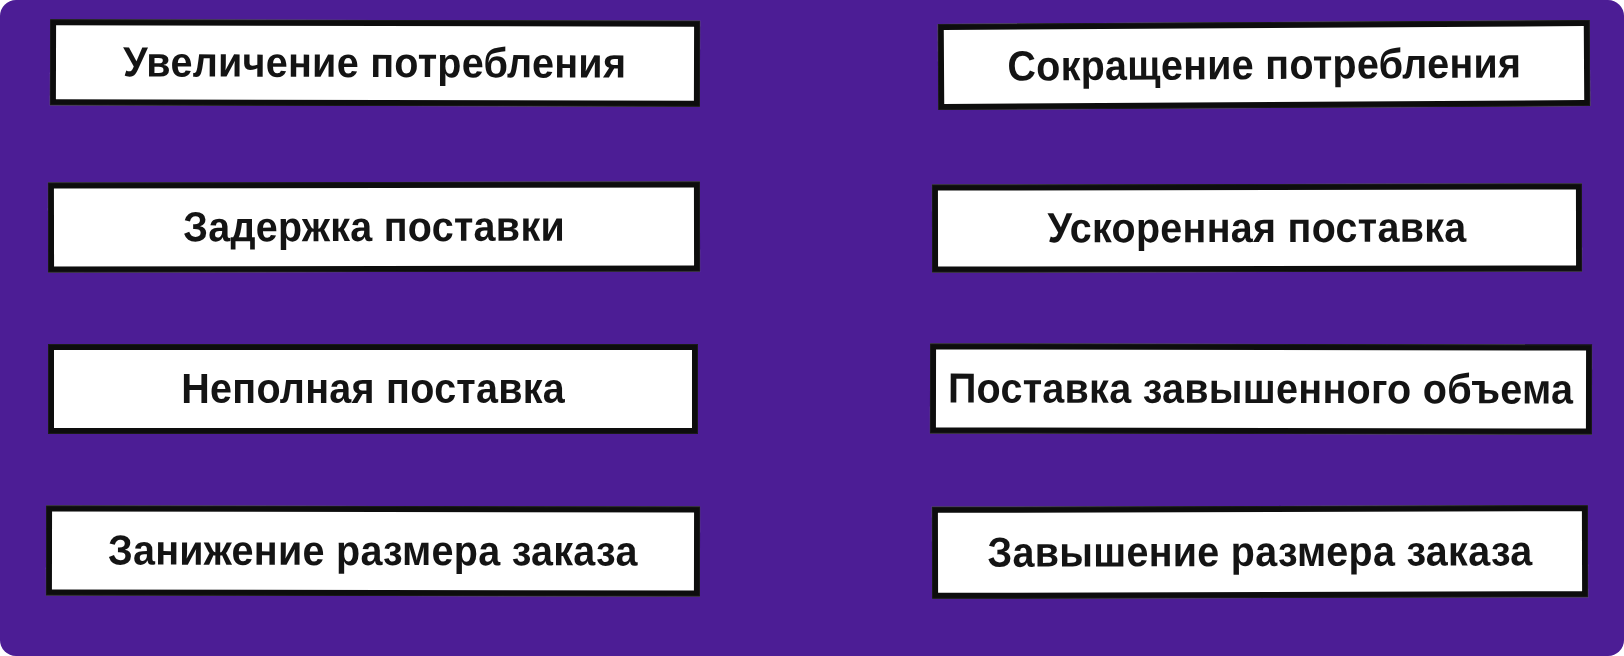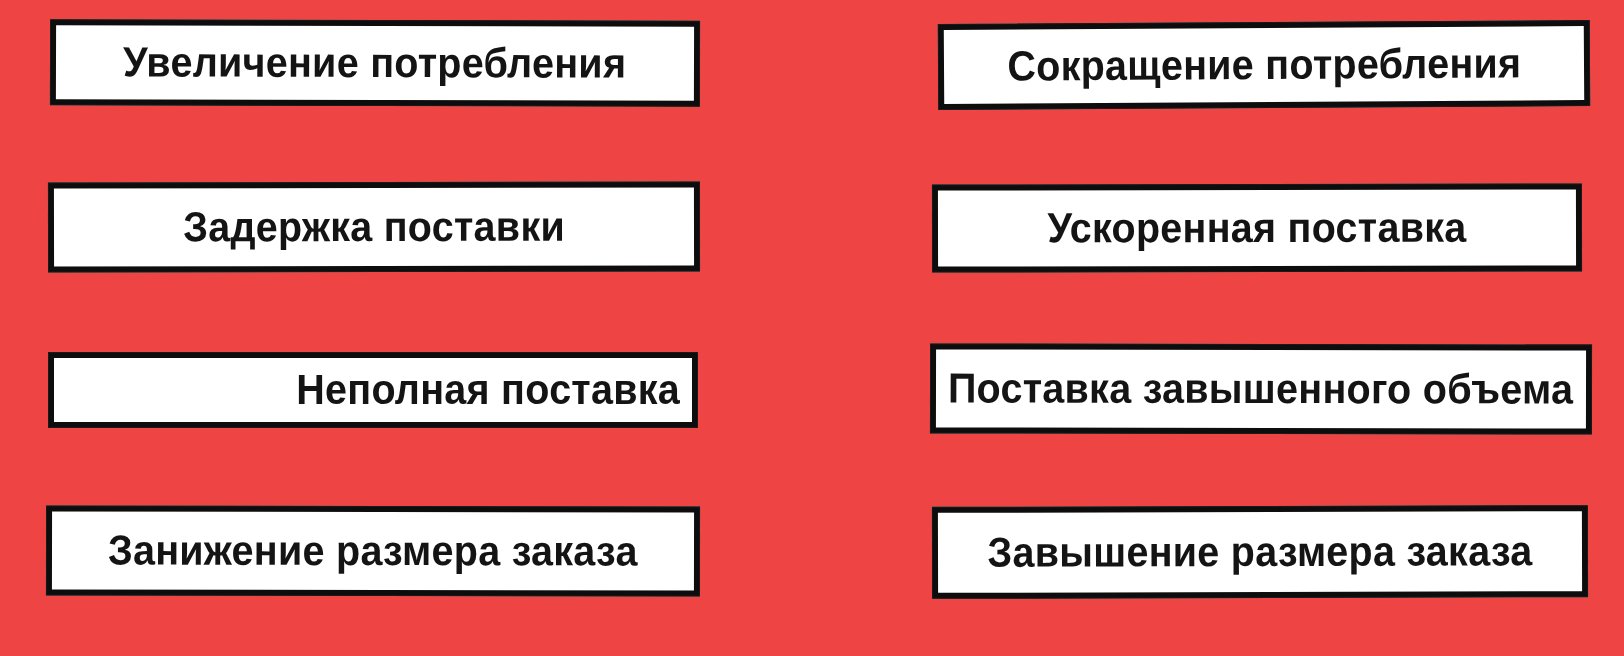--- a/index.html
+++ b/index.html
@@ -5,23 +5,24 @@
 <style>
   html, body {
     margin: 0;
     padding: 0;
     background: #ffffff;
   }
   .canvas {
     position: relative;
     width: 1624px;
     height: 656px;
-    background: #ef4444;
+    background: #4c1d95;
     overflow: hidden;
     font-family: "Liberation Sans", sans-serif;
+    border-radius: 16px;
   }
   .box {
     position: absolute;
     box-sizing: border-box;
     border: 6px solid #0d0d0d;
     background: #ffffff;
     display: flex;
     align-items: center;
     justify-content: center;
   }
@@ -38,21 +39,21 @@
     font-weight: 700;
     color: #141414;
     letter-spacing: 0.3px;
     white-space: nowrap;
     transform: scaleX(0.94);
     transform-origin: center;
   }
   
   .b-l1 { left: 50px;  top: 20px;  width: 650px; height: 86px; transform: rotate(0.15deg); }
   .b-l2 { left: 48px;  top: 182px; width: 652px; height: 90px; transform: rotate(-0.1deg); }
-  .b-l3 { left: 48px;  top: 352px; width: 650px; height: 76px; justify-content: flex-end; }
+  .b-l3 { left: 48px;  top: 344px; width: 650px; height: 90px; }
   .b-l4 { left: 46px;  top: 506px; width: 654px; height: 90px; transform: rotate(0.1deg); }
   
   .b-r1 { left: 938px; top: 22px;  width: 652px; height: 86px; transform: rotate(-0.35deg); }
   .b-r2 { left: 932px; top: 184px; width: 650px; height: 88px; transform: rotate(-0.1deg); }
   .b-r3 { left: 930px; top: 344px; width: 662px; height: 90px; transform: rotate(0.1deg); }
   .b-r4 { left: 932px; top: 506px; width: 656px; height: 92px; transform: rotate(-0.15deg); }
 </style>
 </head>
 <body>
 

